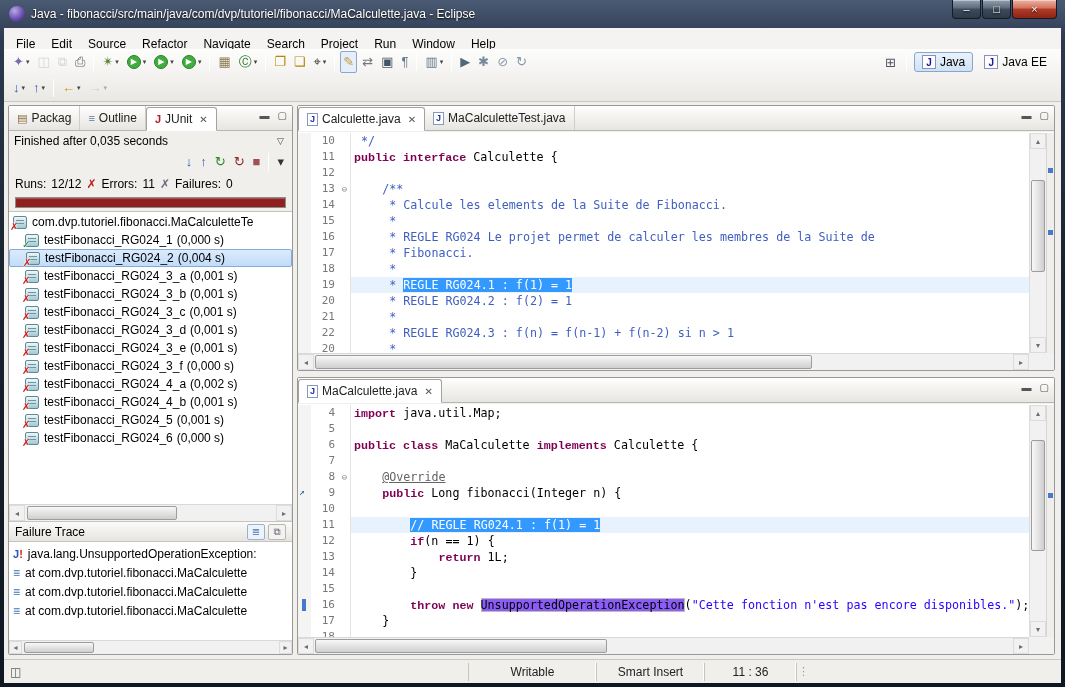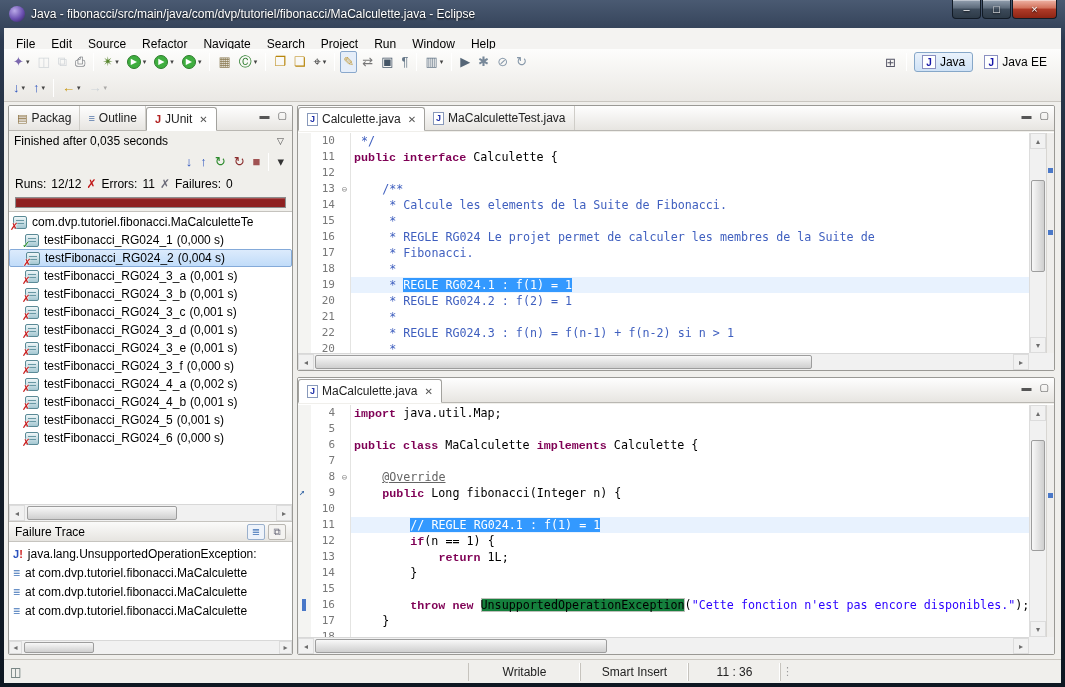--- a/index.html
+++ b/index.html
@@ -122,40 +122,40 @@
   .fold { width:12px; flex:none; text-align:center; color:#8a8a8a; font-size:9px; border-right:1px solid #e4e4e2; }
   .ltext { flex:1 1 auto; white-space:pre; overflow:hidden; padding-left:3px; }
   .code-line.cur .ltext { background:#e8f2fe; }
   .kw { color:#7f0055; font-weight:bold;font-family:Liberation Mono, monospace; }
   .jd { color:#3f5fbf; }
   .cm { color:#3f7f5f; }
   .str { color:#2a00ff; }
   .ann { color:#646464;text-decoration:underline; }
   .pl { color:#000; }
   .sel { background:#3399ff; color:#fff; }
-  .occ { background:#15803d; box-shadow:0 0 0 1px #bfbfba inset; }
+  .occ { background:#8b5cf6; box-shadow:0 0 0 1px #bfbfba inset; }
 
   .vscroll { position:absolute; top:1px; right:8px; width:17px; bottom:17px; background:#f1f1f1; border-left:1px solid #dddddd; }
   .vscroll .arr { position:absolute; left:0; width:16px; height:16px; display:flex; align-items:center; justify-content:center;
     color:#6d6d6d; font-size:8px; border:1px solid #dcdcdc; background:#f1f1f1; }
   .vscroll .arr.up { top:0; } .vscroll .arr.down { bottom:0; }
   .vthumb { position:absolute; left:1px; width:14px; border:1px solid #9d9d9d; border-radius:2px;
     background:linear-gradient(90deg,#f8f8f8,#cfcfcf); }
   .overview { position:absolute; top:1px; right:0; width:8px; bottom:17px; background:#efeeec; border-left:1px solid #d8d6d2; }
   .ov-tick { position:absolute; left:1px; width:5px; height:5px; background:#4a78c8; }
   .ecorner { position:absolute; right:0; bottom:0; width:25px; height:17px; background:#f1f1f1; }
   .ehscroll { position:absolute; left:0; right:25px; bottom:0; }
 
   
   .statusbar { position:absolute; left:0; right:0; bottom:0; height:24px; background:#f0efec; border-top:1px solid #cac7c1;
     display:flex; align-items:center; font-size:12px; color:#222; }
   .sb-fastview { width:20px; margin-left:6px; color:#566; font-size:12px; }
   .sb-cell { height:18px; display:flex; align-items:center; justify-content:center;
     border-left:1px solid #c6c3bd; box-shadow:-1px 0 0 #fff inset; }
-  .sb-writable { width:112px; margin-left:438px; }
+  .sb-writable { width:128px; margin-left:438px; }
   .sb-insert { width:108px; }
   .sb-pos { width:92px; }
   .sb-grip { width:14px; color:#9a9a9a; text-align:center; font-size:11px; border-left:1px solid #c6c3bd; height:18px;
     display:flex; align-items:center; justify-content:center; }
 </style>
 </head>
 <body>
 
 <div class="window">
   <div class="titlebar">

